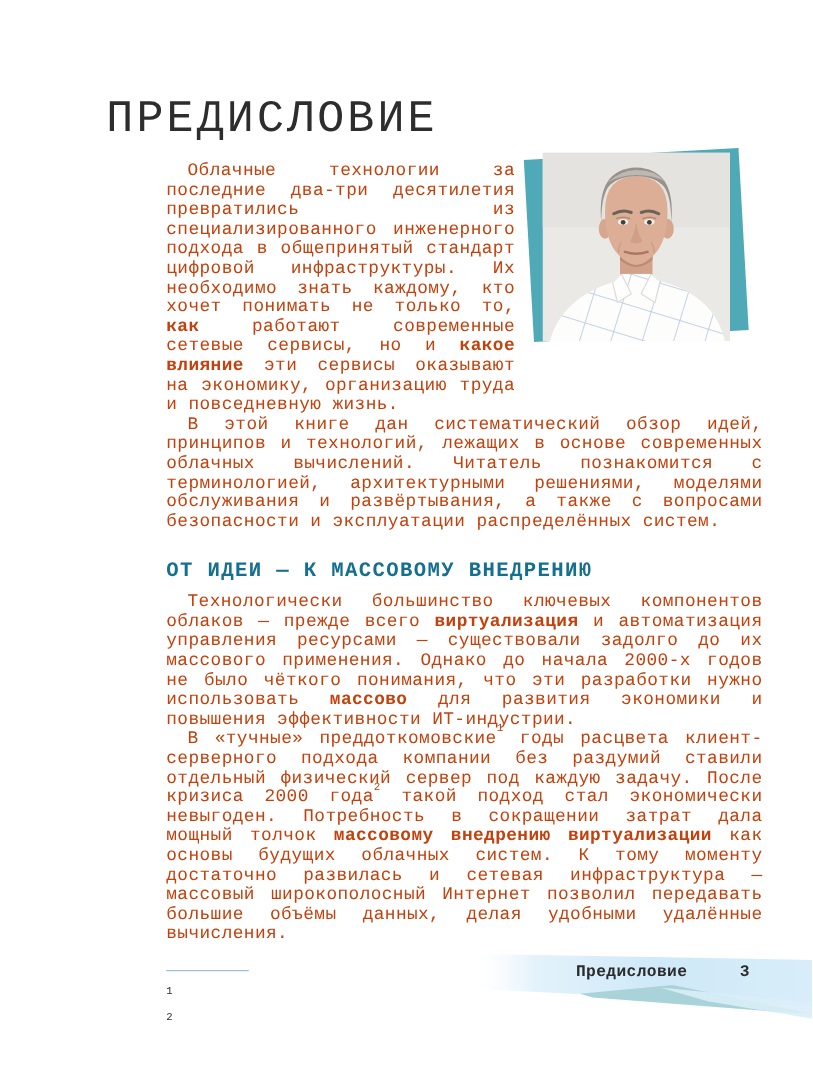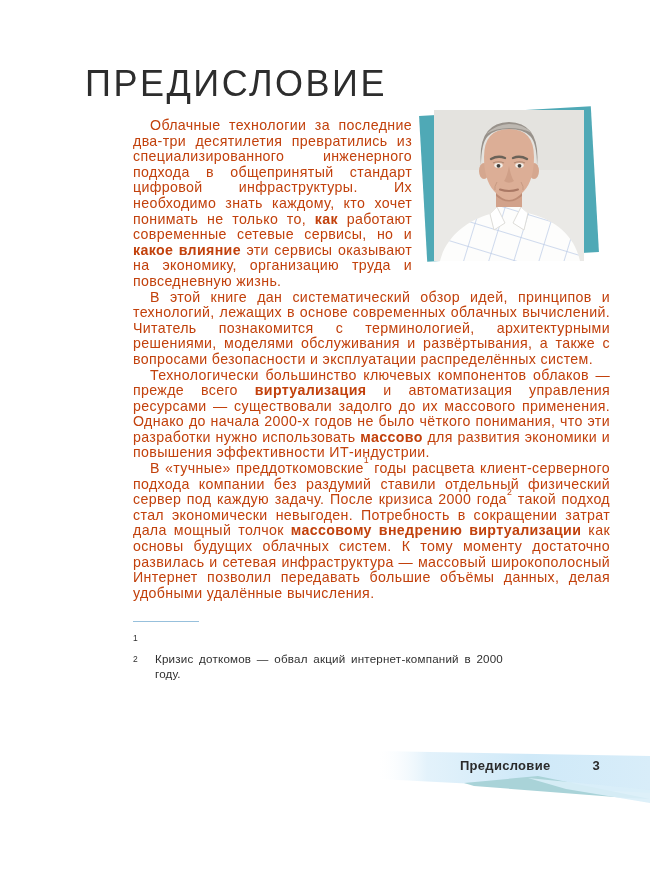--- a/index.html
+++ b/index.html
@@ -1,22 +1,23 @@
 <!DOCTYPE html>
 <html lang="ru"><head>
 <meta charset="utf-8">
 <style>
   html,body{margin:0;padding:0;background:#ffffff;}
   .page{
     position:relative;
     width:650px;height:824px;
     background:#ffffff;
     overflow:hidden;
-    font-family:Liberation Sans, sans-serif;
+    font-family:Liberation Mono, monospace;
     color:#2e2e2e;
+    margin-top:12px;
   }
   .content{
     position:absolute;
     left:133px;right:40px;top:66px;
   }
   h1.page-title{
     margin:0 0 0 -48px;
     font-size:36px;
     font-weight:300;
     letter-spacing:2.5px;
@@ -180,32 +181,32 @@
           <path d="M75,56 Q73,67 70,71 Q75,74.5 80,71 Q77,67 75,56" fill="#cf9f87"></path>
 
           <path d="M66,79.5 Q75,82.5 84,79.5" stroke="#a97864" stroke-width="2" fill="none" stroke-linecap="round"></path>
           <path d="M63,72 Q60,77 61,80 M87,72 Q90,77 89,80" stroke="#c79a82" stroke-width="1" fill="none"></path>
         </svg>
       </div>
     </div>
 
     <p class="body"><span>В этой книге дан систематический обзор идей, принципов и технологий, лежащих в основе современных облачных вычислений. Читатель познакомится с терминологией, архитектурными решениями, моделями обслуживания и развёртывания, а также с вопросами безопасности и эксплуатации распределённых систем.</span></p>
 
+    <h2 class="section-heading">ОТ ИДЕИ — К МАССОВОМУ ВНЕДРЕНИЮ</h2>
 
     <p class="body"><span>Технологически большинство ключевых компонентов облаков — прежде всего </span><span class="b">виртуализация</span><span> и автоматизация управления ресурсами — существовали задолго до их массового применения. Однако до начала 2000-х годов не было чёткого понимания, что эти разработки нужно использовать </span><span class="b">массово</span><span> для развития экономики и повышения эффективности ИТ-индустрии.</span></p>
     <p class="body"><span>В «тучные» преддоткомовские</span><sup>1</sup><span> годы расцвета клиент-серверного подхода компании без раздумий ставили отдельный физический сервер под каждую задачу. После кризиса 2000 года</span><sup>2</sup><span> такой подход стал экономически невыгоден. Потребность в сокращении затрат дала мощный толчок </span><span class="b">массовому внедрению виртуализации</span><span> как основы будущих облачных систем. К тому моменту достаточно развилась и сетевая инфраструктура — массовый широкополосный Интернет позволил передавать большие объёмы данных, делая удобными удалённые вычисления.</span></p>
 
     <div class="footnotes">
       <div class="footnote-rule"></div>
       <div class="footnote">
         <span class="footnote-marker">1</span>
       </div>
       <div class="footnote">
         <span class="footnote-marker">2</span>
-        <span class="footnote-text">Кризис доткомов — обвал акций интернет-компаний в 2000 году.</span>
       </div>
     </div>
 
   </div>
 
   <div class="footer">
     <svg class="footer-svg" viewBox="0 0 272 79" xmlns="http://www.w3.org/2000/svg" aria-hidden="true">
       <defs>
         <linearGradient id="bandG" x1="0" y1="0" x2="1" y2="0">
           <stop offset="0" stop-color="#ffffff" stop-opacity="0.15"></stop>

